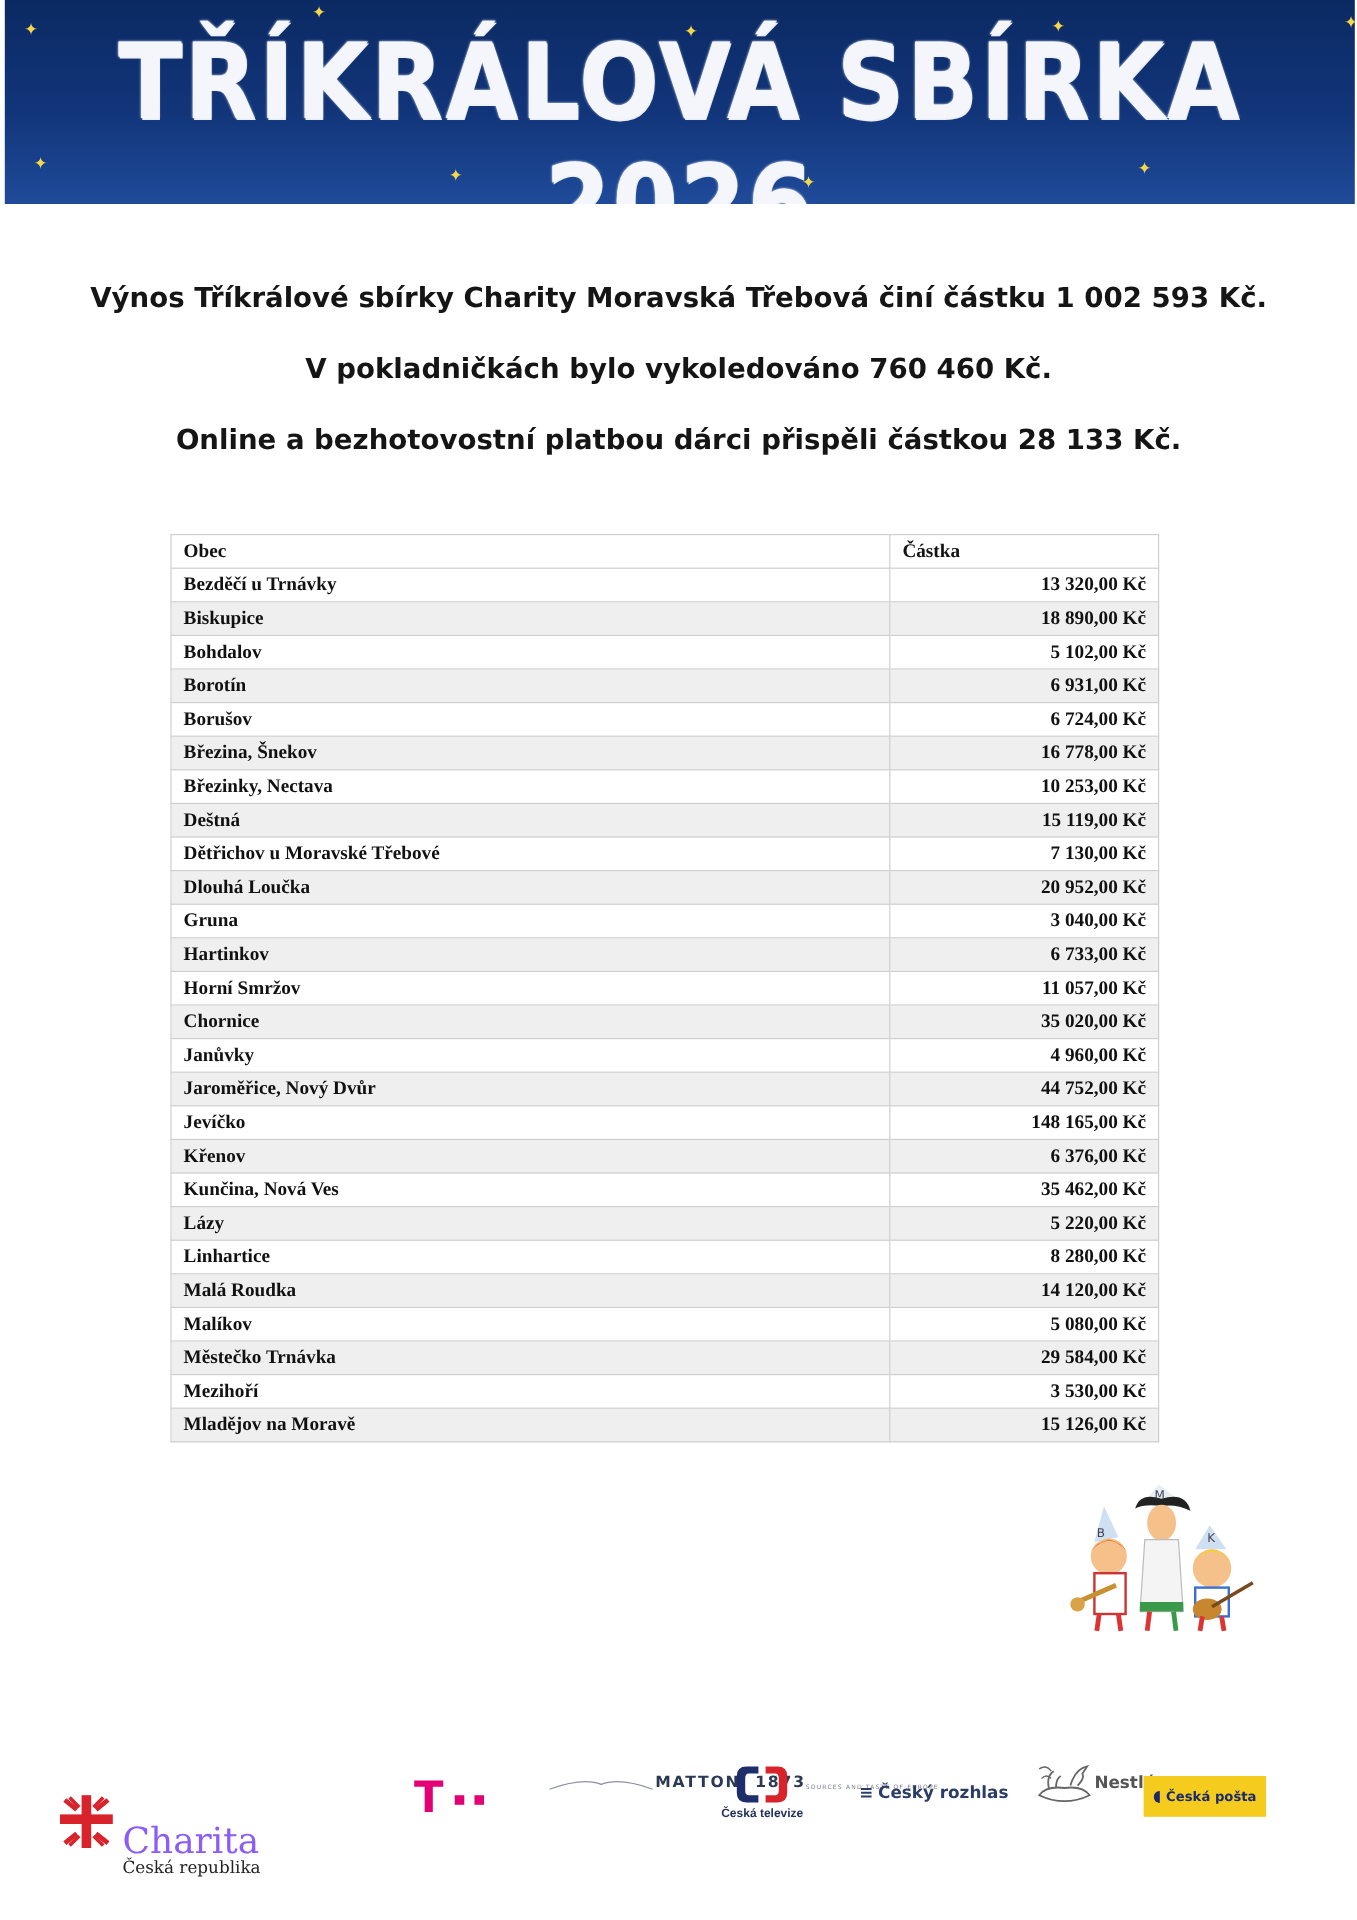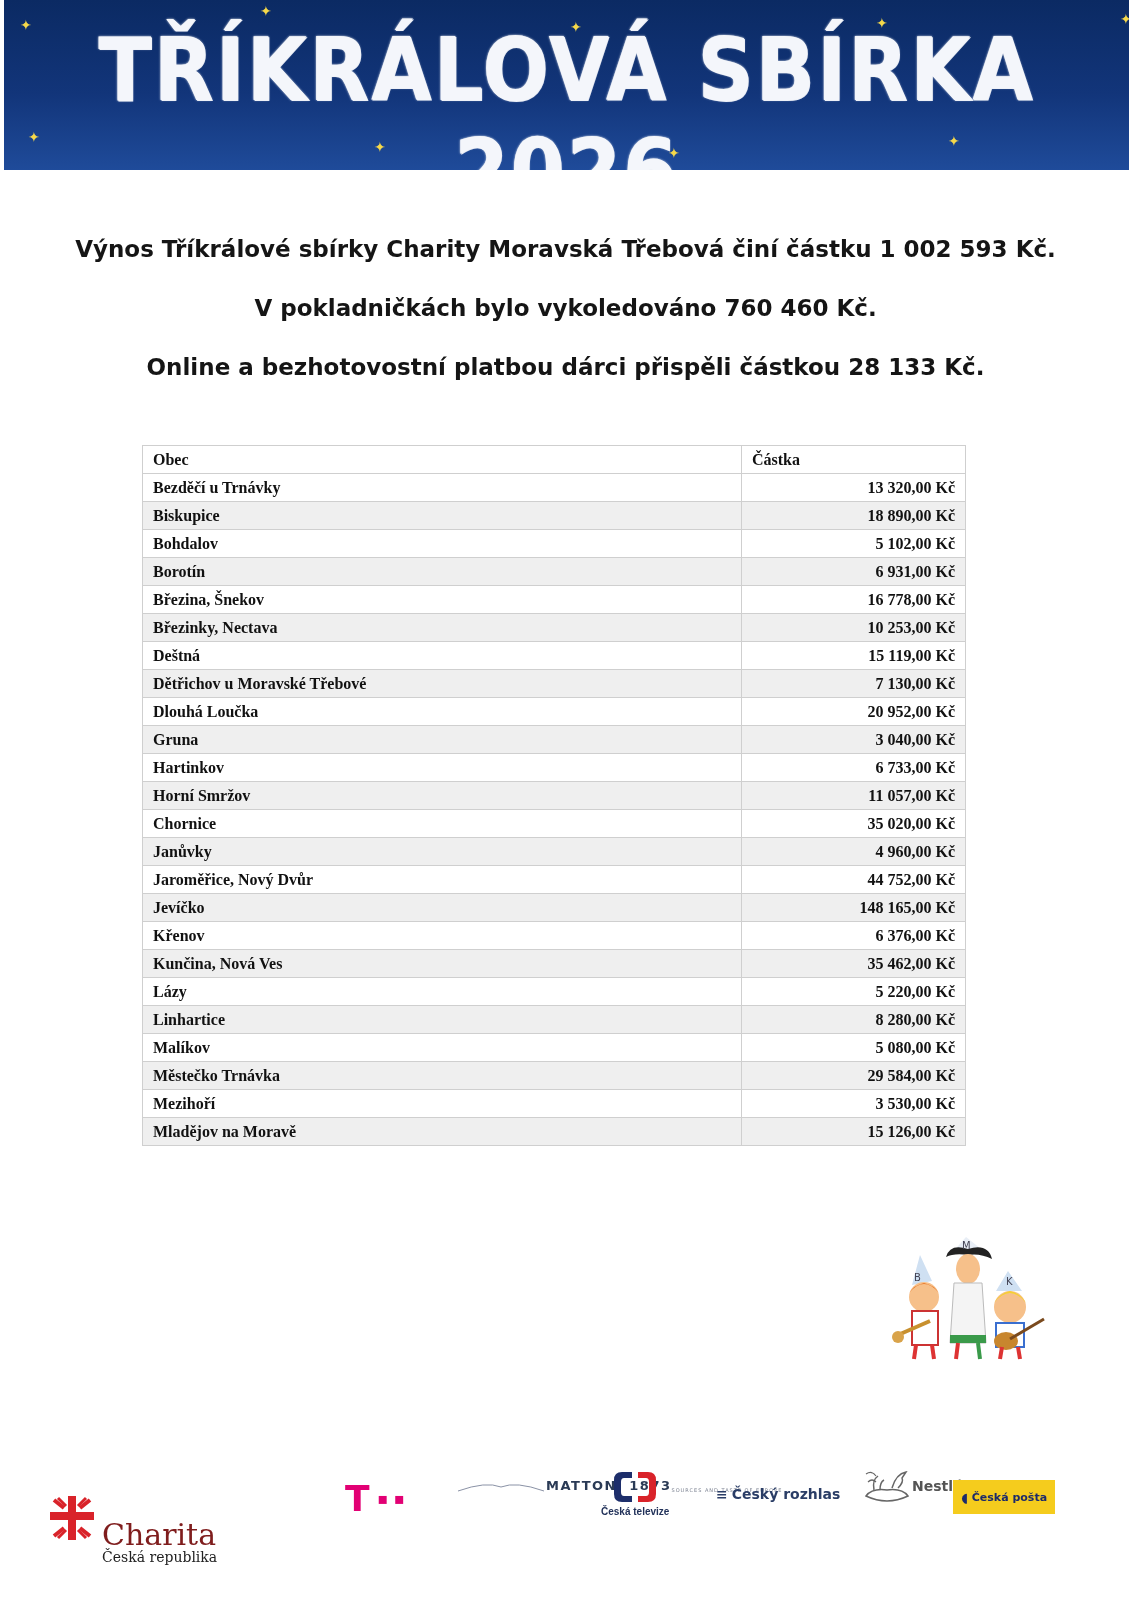--- a/index.html
+++ b/index.html
@@ -31,21 +31,21 @@
   table.data tr:nth-child(even) td { background: #efefef; }
   table.data tr:nth-child(odd) td { background: #ffffff; }
   table.data td.amt { text-align: right; width: 203px; }
   table.data th.amt-h { width: 203px; }
   .kids { position: absolute; left: 890px; top: 1235px; width: 160px; height: 130px; }
   .footer { position: absolute; left: 0; right: 0; top: 1468px; height: 60px; }
   .logo { position: absolute; top: 0; display: flex; align-items: center; }
   .charita { left: 48px; top: 4px; }
   .charita .cross { width: 48px; height: 48px; position: relative; }
   .charita .txt { margin-left: 6px; font-family: "DejaVu Serif", serif; line-height: 1; }
-  .charita .big { font-size: 30px; color: #7f1d1d; margin-top: 48px; }
+  .charita .big { font-size: 30px; color: #8b5cf6; margin-top: 48px; }
   .charita .small { font-size: 14px; color: #222; }
   .tmobile { left: 345px; top: 10px; color: #e20074; font-family: "DejaVu Sans", sans-serif; font-weight: bold; }
   .mattoni { left: 456px; top: 10px; flex-direction: row; align-items: flex-end; }
   .mattoni .name { font-family: "DejaVu Sans", sans-serif; font-size: 13px; letter-spacing: 1.5px; color: #2a3a55; font-weight: bold; }
   .mattoni .tag { font-family: "DejaVu Sans", sans-serif; font-size: 5px; color: #7a8090; letter-spacing: 1px; }
   .ct { left: 601px; top: 2px; flex-direction: column; align-items: center; }
   .ct .lbl { font-family: Liberation Sans, sans-serif; font-size: 10px; font-weight: bold; color: #22325a; margin-top: 2px; }
   .cr { left: 716px; top: 18px; font-family: "DejaVu Sans", sans-serif; font-size: 14px; font-weight: bold; color: #2a3d66; }
   .nestle { left: 862px; top: 0; flex-direction: row; align-items: center; }
   .nestle .lbl { font-family: "DejaVu Sans", sans-serif; font-size: 14px; font-weight: bold; color: #555; }
@@ -89,20 +89,24 @@
       </tr>
       <tr>
         <td>Bohdalov</td>
         <td class="amt">5 102,00 Kč</td>
       </tr>
       <tr>
         <td>Borotín</td>
         <td class="amt">6 931,00 Kč</td>
       </tr>
       <tr>
+        <td>Borušov</td>
+        <td class="amt">6 724,00 Kč</td>
+      </tr>
+      <tr>
         <td>Březina, Šnekov</td>
         <td class="amt">16 778,00 Kč</td>
       </tr>
       <tr>
         <td>Březinky, Nectava</td>
         <td class="amt">10 253,00 Kč</td>
       </tr>
       <tr>
         <td>Deštná</td>
         <td class="amt">15 119,00 Kč</td>
@@ -151,20 +155,24 @@
         <td>Kunčina, Nová Ves</td>
         <td class="amt">35 462,00 Kč</td>
       </tr>
       <tr>
         <td>Lázy</td>
         <td class="amt">5 220,00 Kč</td>
       </tr>
       <tr>
         <td>Linhartice</td>
         <td class="amt">8 280,00 Kč</td>
+      </tr>
+      <tr>
+        <td>Malá Roudka</td>
+        <td class="amt">14 120,00 Kč</td>
       </tr>
       <tr>
         <td>Malíkov</td>
         <td class="amt">5 080,00 Kč</td>
       </tr>
       <tr>
         <td>Městečko Trnávka</td>
         <td class="amt">29 584,00 Kč</td>
       </tr>
       <tr>

